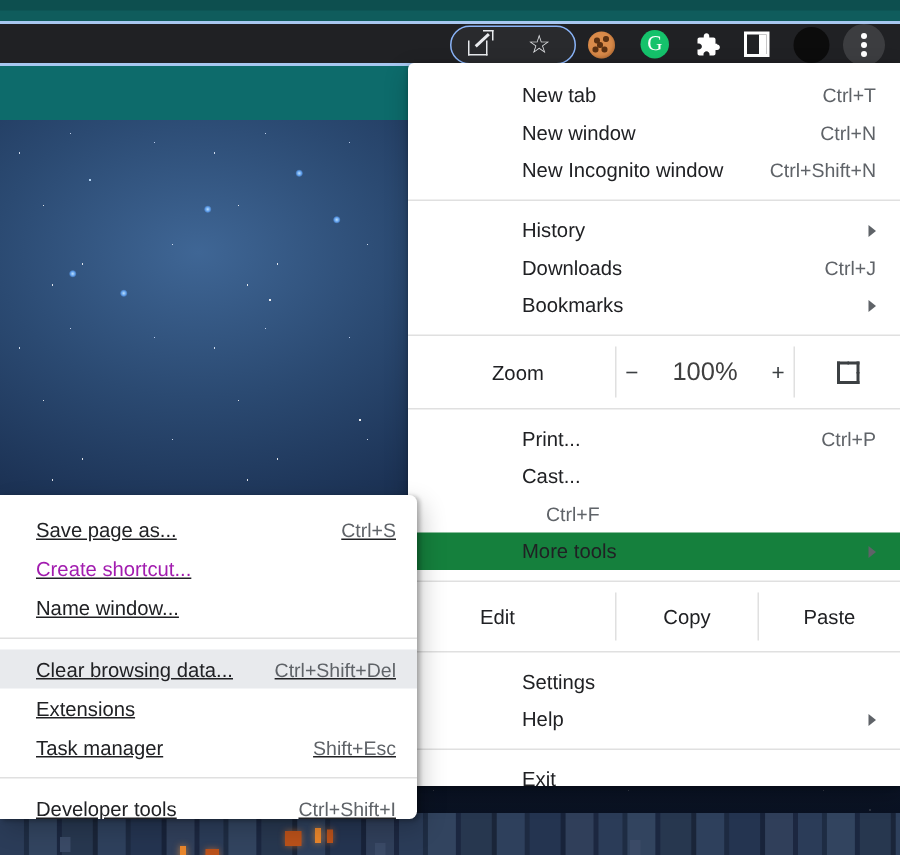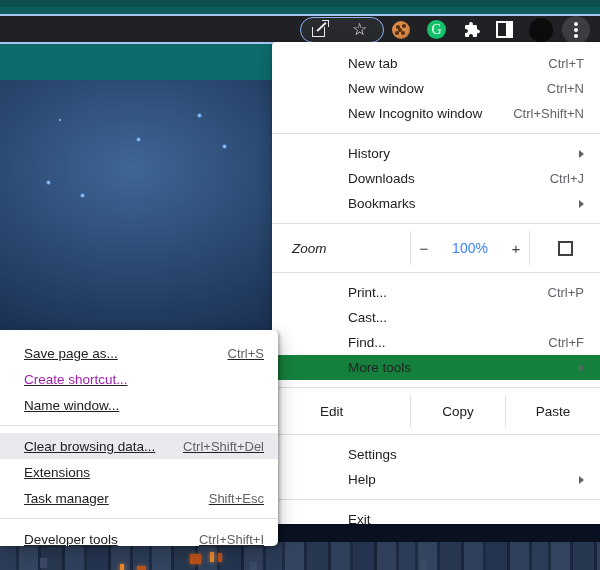--- a/index.html
+++ b/index.html
@@ -184,41 +184,40 @@
   
   .zoomrow {
     display: flex;
     align-items: stretch;
     height: 34px;
   }
   .zoomrow .zlabel {
     flex: 0 0 138px;
     display: flex;
     align-items: center;
-    padding-left: 20px;
+    padding-left: 56px;
     box-sizing: border-box;
-    font-style: italic;
   }
   .zoomrow .zctl {
     flex: 1;
     display: flex;
     align-items: center;
     justify-content: center;
     gap: 18px;
     border-left: 1px solid #e0e0e0;
     border-right: 1px solid #e0e0e0;
   }
   .zbtn {
     color: #3c4043;
     font-size: 15px;
     width: 18px;
     text-align: center;
     cursor: default;
   }
-  .zval { font-size: 14px; color: #3b82f6; min-width: 38px; text-align: center; }
+  .zval { font-size: 17px; color: #404040; min-width: 38px; text-align: center; }
   .zoomrow .zfull {
     flex: 0 0 70px;
     display: flex;
     align-items: center;
     justify-content: center;
   }
   .fs-icon { position: relative; width: 15px; height: 15px; }
   .fs-icon i {
     position: absolute;
     width: 6px; height: 6px;
@@ -514,21 +513,20 @@
 
     <div class="mrow">
       <span class="lbl">Print...</span>
       <span class="accel">Ctrl+P</span>
     </div>
     <div class="mrow">
       <span class="lbl">Cast...</span>
       <span class="accel"></span>
     </div>
     <div class="mrow">
-      <span class="lbl">Find...</span>
       <span class="accel">Ctrl+F</span>
     </div>
     <div class="mrow hl">
       <span class="lbl">More tools</span>
       <span class="arrow"></span>
     </div>
 
     <div class="sep"></div>
 
     <div class="editrow">

